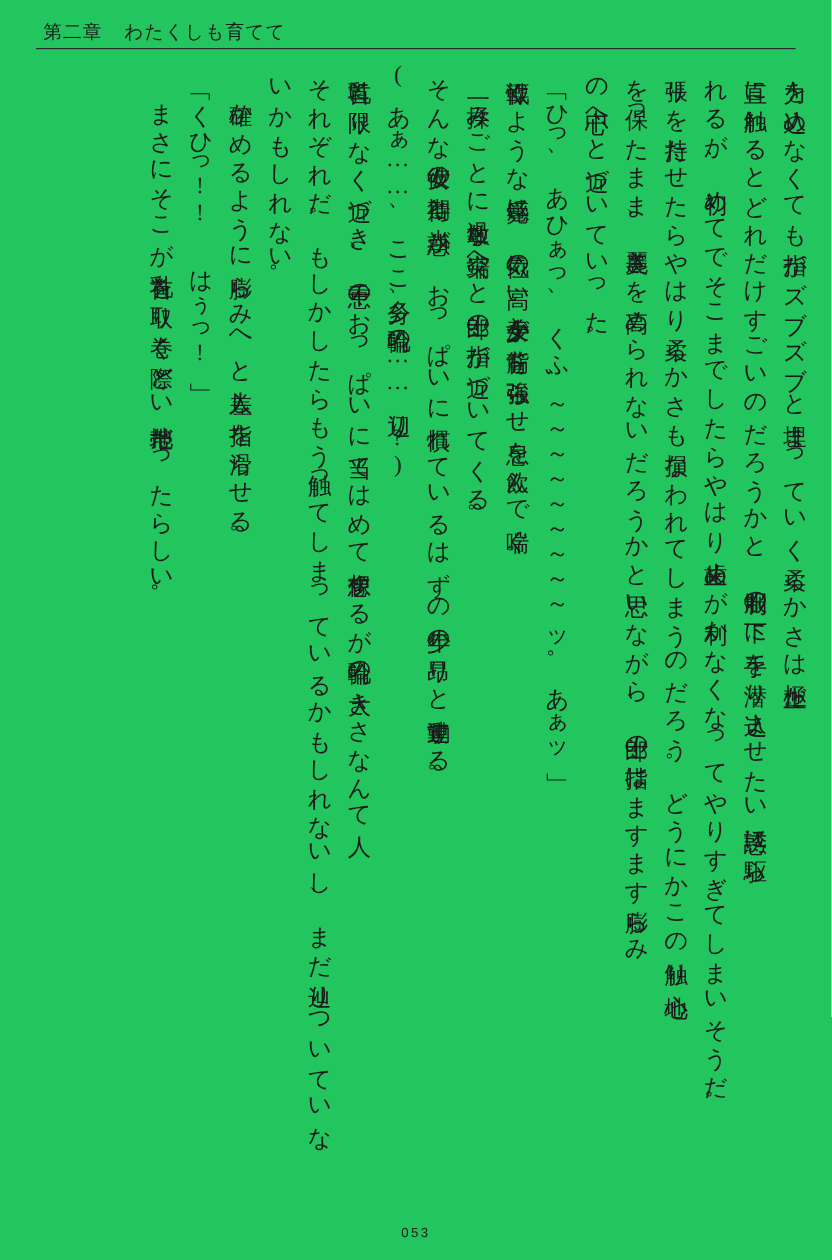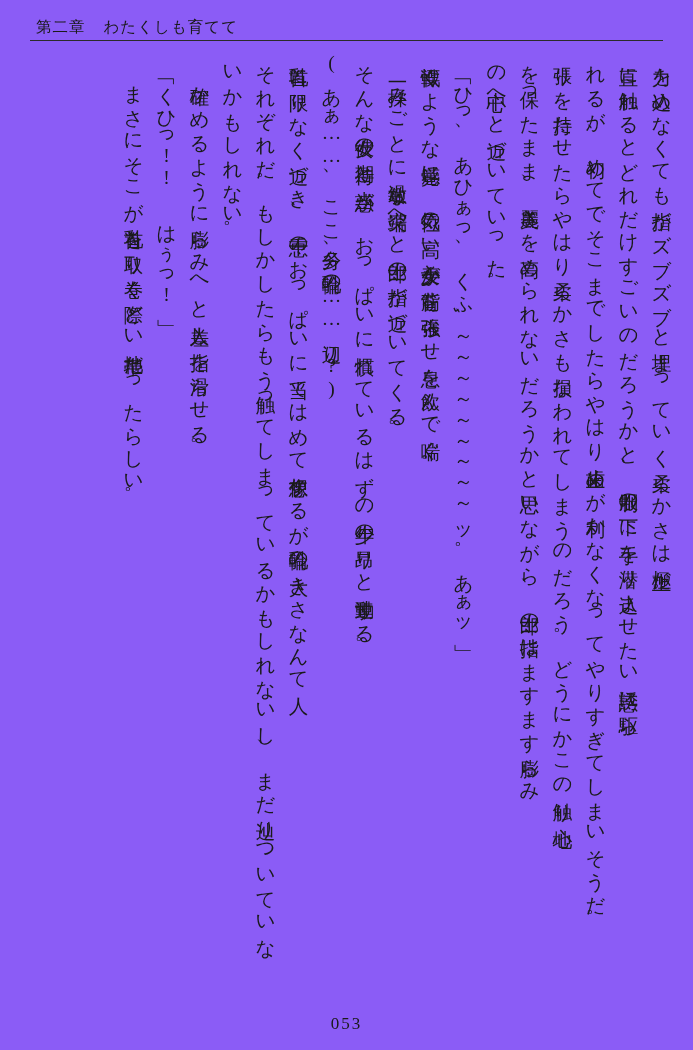--- a/index.html
+++ b/index.html
@@ -8,21 +8,21 @@
     background: #ffffff;
   }
   body {
     font-family: "Liberation Serif", "DejaVu Serif", serif;
     color: #1a1a1a;
   }
   .page {
     position: relative;
     width: 693px;
     height: 1050px;
-    background: #8b5cf6;
+    background: #22c55e;
     overflow: hidden;
     box-sizing: border-box;
   }
   
   .header {
     position: absolute;
     top: 12px;
     left: 36px;
     right: 36px;
     height: 30px;
@@ -79,23 +79,23 @@
   .vline.indent {
     padding-top: 20px;
     box-sizing: border-box;
   }
   .page-number {
     position: absolute;
     bottom: 16px;
     left: 0;
     right: 0;
     text-align: center;
-    font-size: 17px;
+    font-size: 11px;
     letter-spacing: 2px;
-    font-family: Liberation Serif, serif;
+    font-family: Liberation Sans, sans-serif;
     margin-top: 16px;
   }
 </style>
 </head>
 <body>
 
 <div class="page">
 
   <div class="header">
     <span class="chapter-no">第二章</span>

